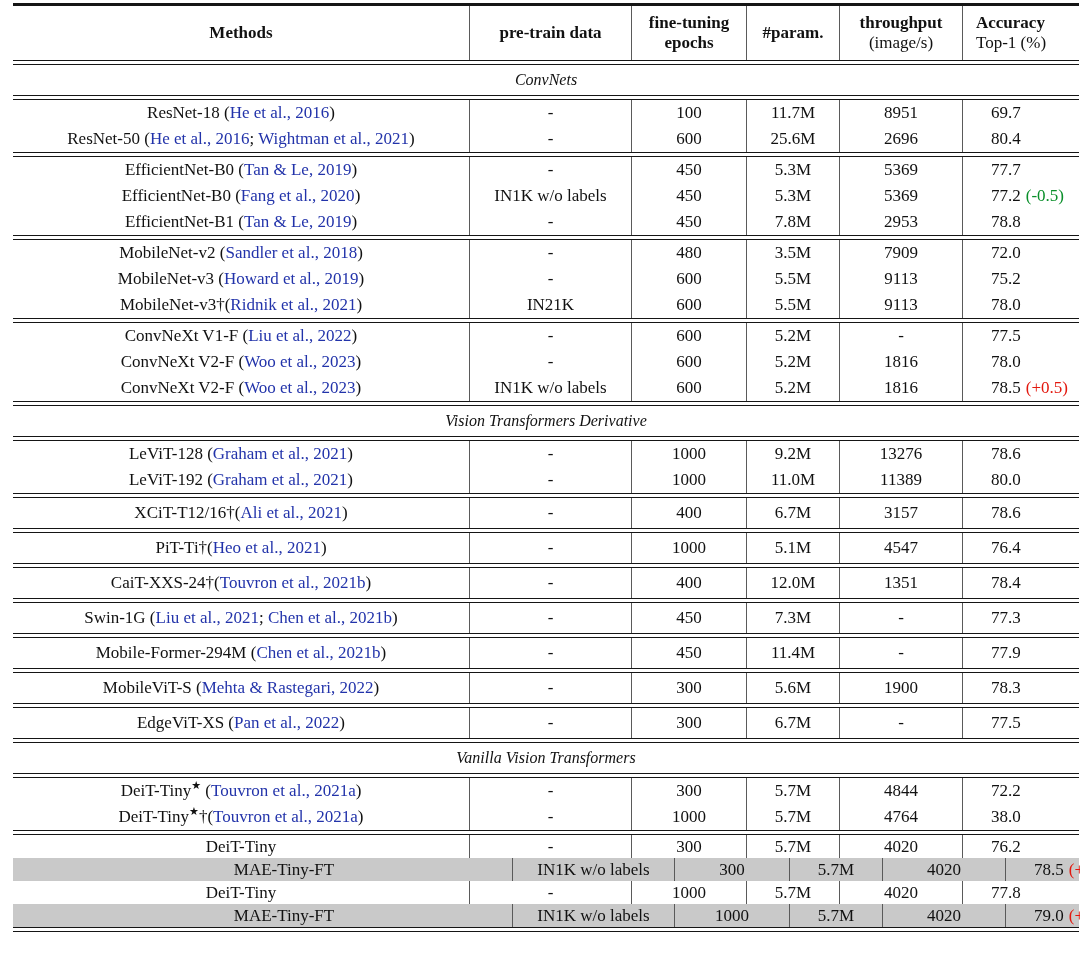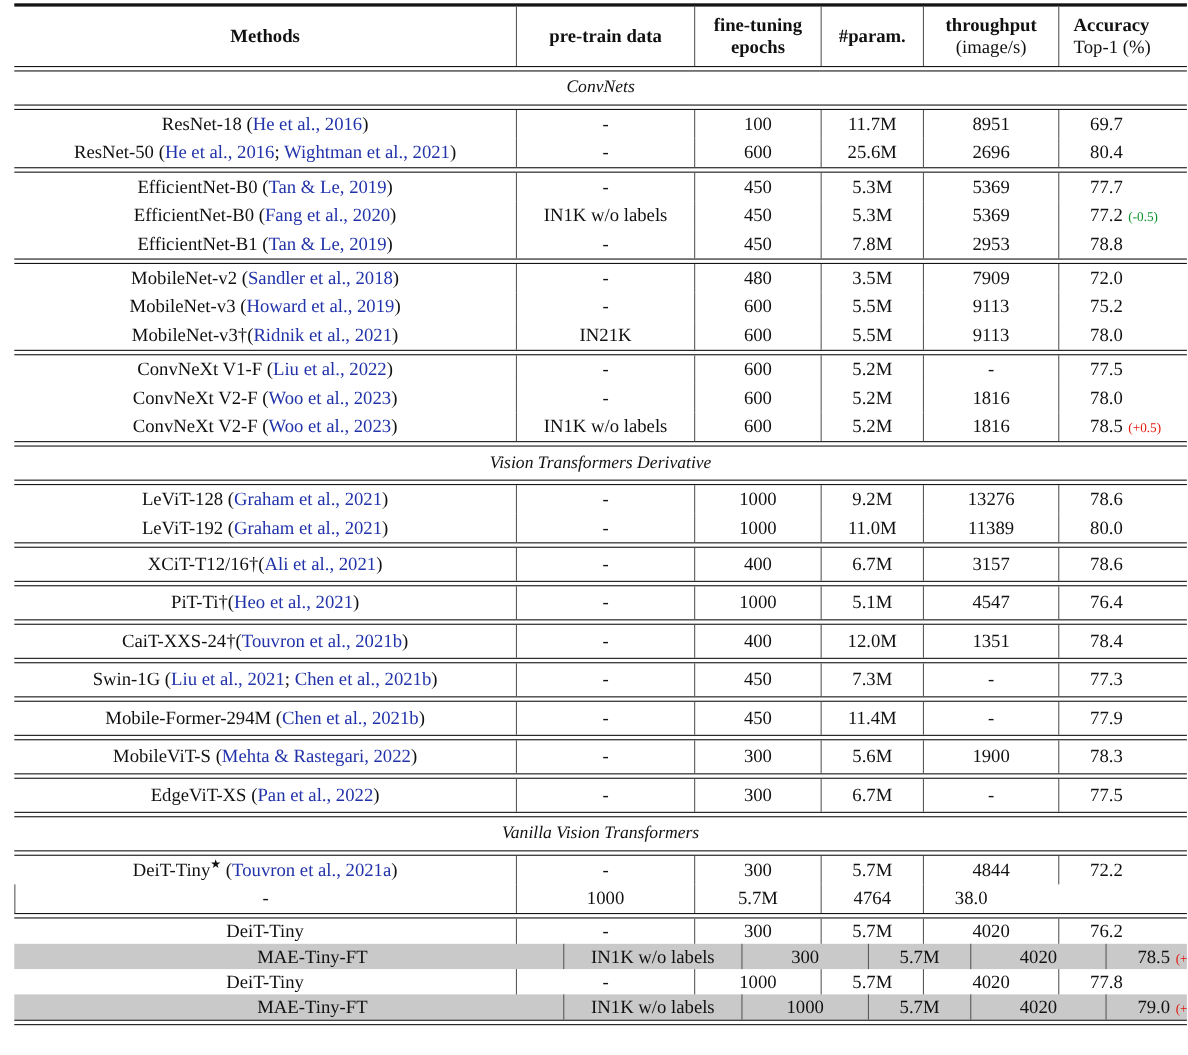--- a/index.html
+++ b/index.html
@@ -39,21 +39,21 @@
   
   .cell { text-align:center; font-size:17px; height:26px; line-height:26px; overflow:hidden; white-space:nowrap; }
   .block.single .cell { height:30px; line-height:30px; }
   .data-row.compact .cell { height:23px; line-height:23px; }
   .data-row.shaded { background:var(--shade, #c9c9c9);padding-left:43px; }
 
   .cite { color:var(--cite, #2233aa); }
   sup.star { font-size:11px; line-height:0; }
 
   .acc { text-align:left; padding-left:28px; }
-  .delta { font-size:12px; margin-left:5px; }
+  .delta { font-size:17px; margin-left:5px; }
   .dg { color:var(--green, #0a8f2a); }
   .dr { color:var(--red, #e3170d); }
 </style>
 </head>
 <body>
 
 <div id="table-root">
     <div class="rule-heavy"></div>
     <div class="grid-row header-row">
       <div class="hcell">
@@ -284,20 +284,21 @@
     <div class="block">
       <div class="grid-row data-row">
         <div class="cell method"><span>DeiT-Tiny</span><sup class=" star">★</sup><span> (</span><span class="cite">Touvron et al., 2021a</span><span>)</span></div>
         <div class="cell bar">-</div>
         <div class="cell bar">300</div>
         <div class="cell bar">5.7M</div>
         <div class="cell bar">4844</div>
         <div class="cell bar acc"><span>72.2</span></div>
       </div>
       <div class="grid-row data-row">
+        <div class="cell method"><span>DeiT-Tiny</span><sup class=" star">★</sup><span>†(</span><span class="cite">Touvron et al., 2021a</span><span>)</span></div>
         <div class="cell bar">-</div>
         <div class="cell bar">1000</div>
         <div class="cell bar">5.7M</div>
         <div class="cell bar">4764</div>
         <div class="cell bar acc"><span>38.0</span></div>
       </div>
     </div>
     <div class="dbl"></div>
     <div class="block">
       <div class="grid-row data-row compact">

